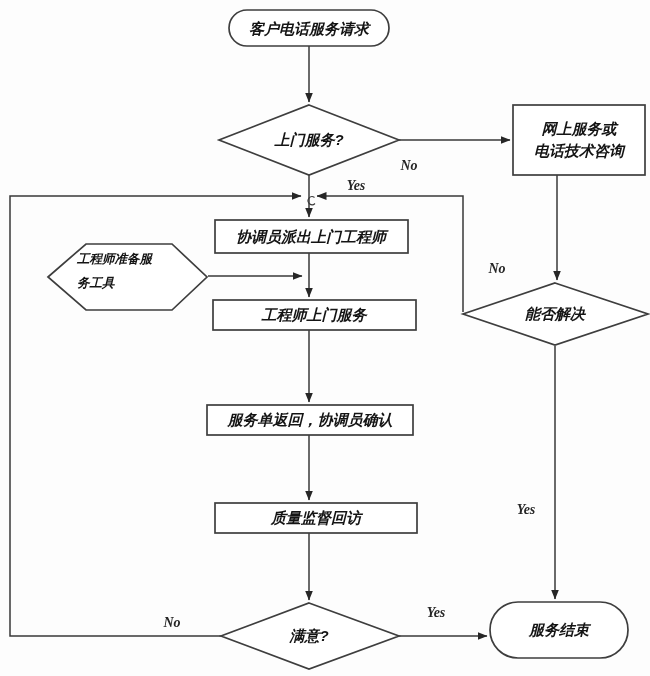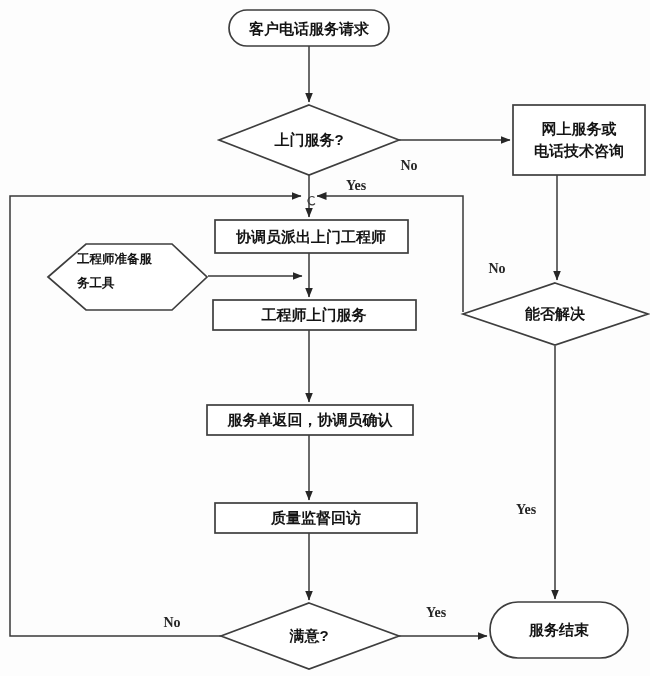--- a/index.html
+++ b/index.html
@@ -1,16 +1,16 @@
 <!DOCTYPE html>
 <html><head>
 <meta charset="utf-8">
 <style>
   html,body { margin:0; padding:0; background:#fdfdfd; }
-  .canvas-wrap { width:650px; height:676px; position:relative; background:#fdfdfd; }
+  .canvas-wrap { width:650px; height:676px; position:relative; background:#fdfdfd;font-style:italic; }
   svg { display:block; }
   .shape { fill:#ffffff; stroke:#3e3e3e; stroke-width:1.7; }
   .edge  { fill:none; stroke:#383838; stroke-width:1.5; }
   .hop   { fill:none; stroke:#383838; stroke-width:1.1; }
   .node-text {
     font-family:"Liberation Sans", sans-serif;
     font-size:15px; font-weight:bold; fill:#141414; text-anchor:middle;
   }
   .node-text-sm {
     font-family:"Liberation Sans", sans-serif;

